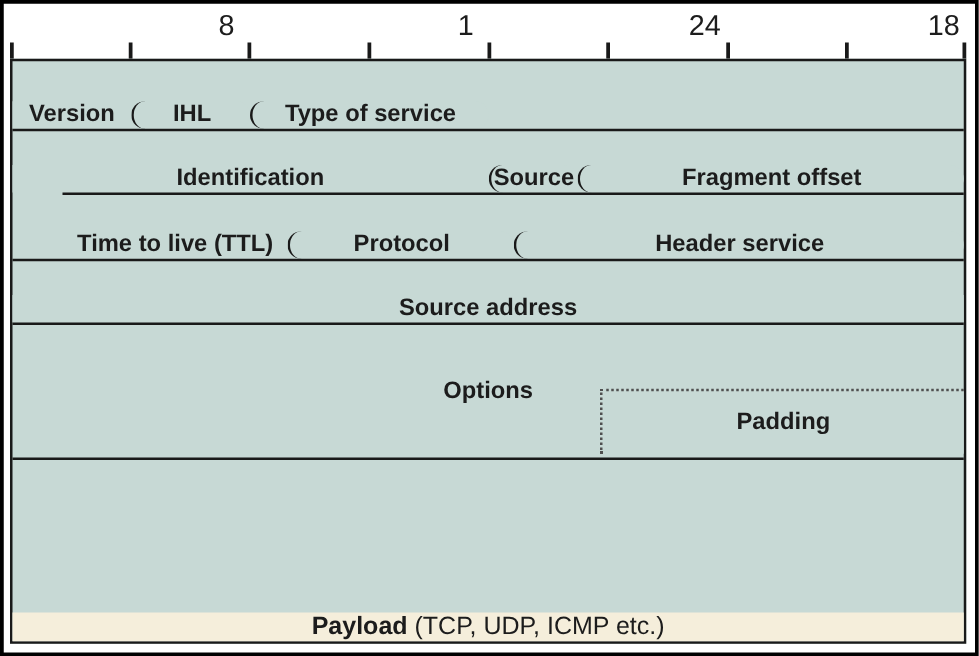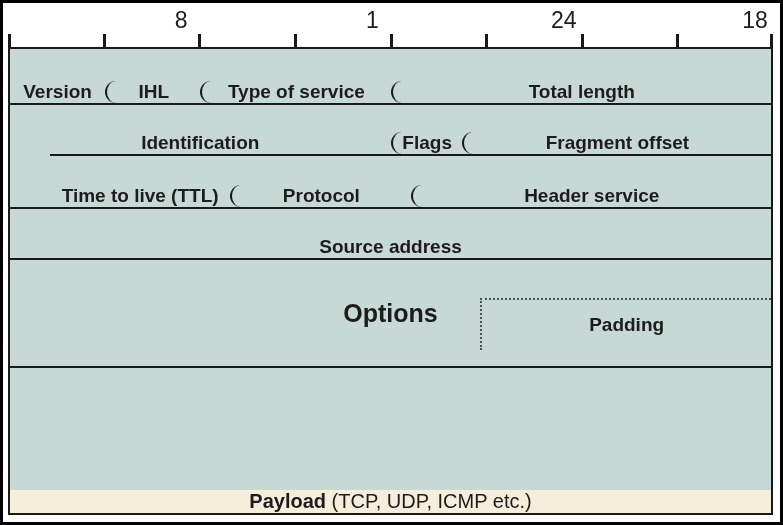--- a/index.html
+++ b/index.html
@@ -62,24 +62,24 @@
   .w4 {flex:0 0 12.5%;}
   .w8 {flex:0 0 25%;}
   .w16{flex:0 0 50%;}
   .w3 {flex:0 0 9.375%;}
   .w13{flex:1 1 auto;}
   .w32{flex:1 1 auto;}
   
   .options-label{
     position:absolute;left:0;right:0;top:0;bottom:0;
     display:flex;align-items:center;justify-content:center;
-    font-size:25px;font-weight:700;
+    font-size:19px;font-weight:700;
   }
   .padding-box{
-    position:absolute;right:0;bottom:16px;
+    position:absolute;right:0;bottom:3px;
     width:38.2%;height:52px;
     box-sizing:border-box;
     border-top:2px dotted var(--dotted-border,#4f4f4f);
     border-left:2px dotted var(--dotted-border,#4f4f4f);
     background:var(--cell-fill,#c7d9d5);
     display:flex;align-items:center;justify-content:center;
     font-size:19px;font-weight:700;
   }
   .payload{
     background:var(--payload-fill,#f5eedb);
@@ -107,26 +107,25 @@
     <div class="tick t28"></div>
     <div class="tick t32"></div>
   </div>
 
   <div class="htable">
 
     <div class="row r1">
       <div class="cell w4">Version</div>
       <div class="cell w4">IHL</div>
       <div class="cell w8">Type of service</div>
-      <div class="cell w16">Total length</div>
     </div>
 
     <div class="row r2">
       <div class="cell w16">Identification</div>
-      <div class="cell w3">Flags</div>
+      <div class="cell w3">Source</div>
       <div class="cell w13">Fragment offset</div>
     </div>
 
     <div class="row r3">
       <div class="cell w8">Time to live (TTL)</div>
       <div class="cell w8">Protocol</div>
       <div class="cell w16">Header service</div>
     </div>
 
     <div class="row r4">

